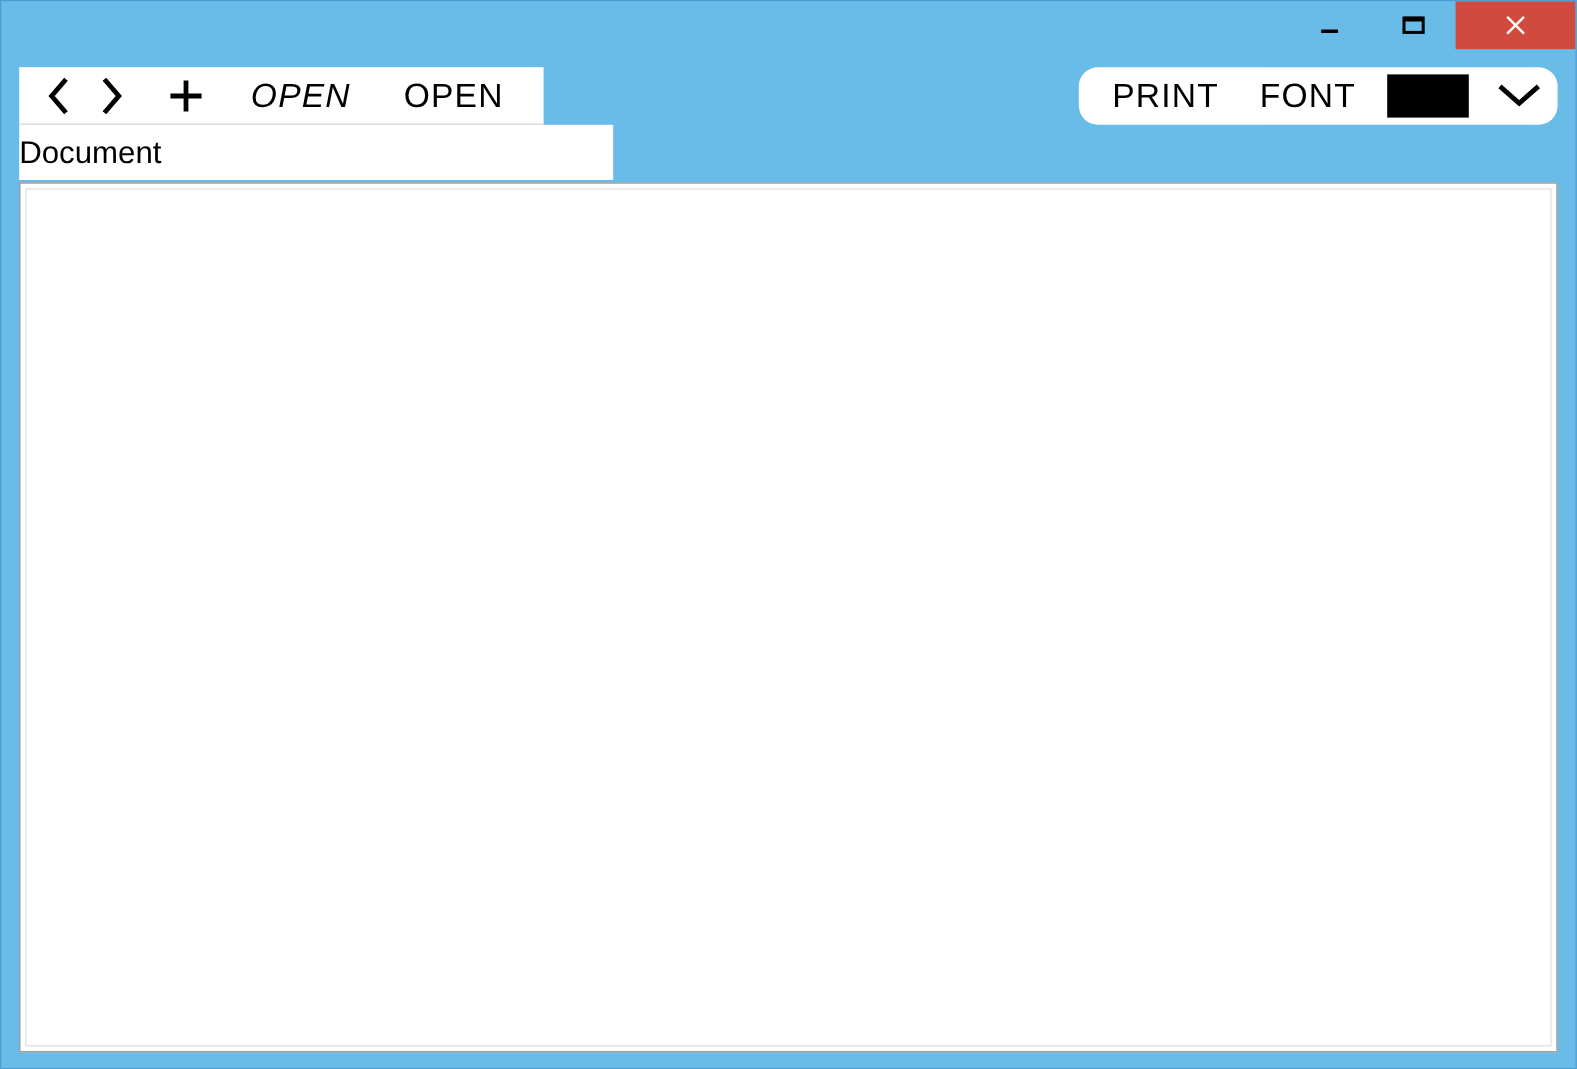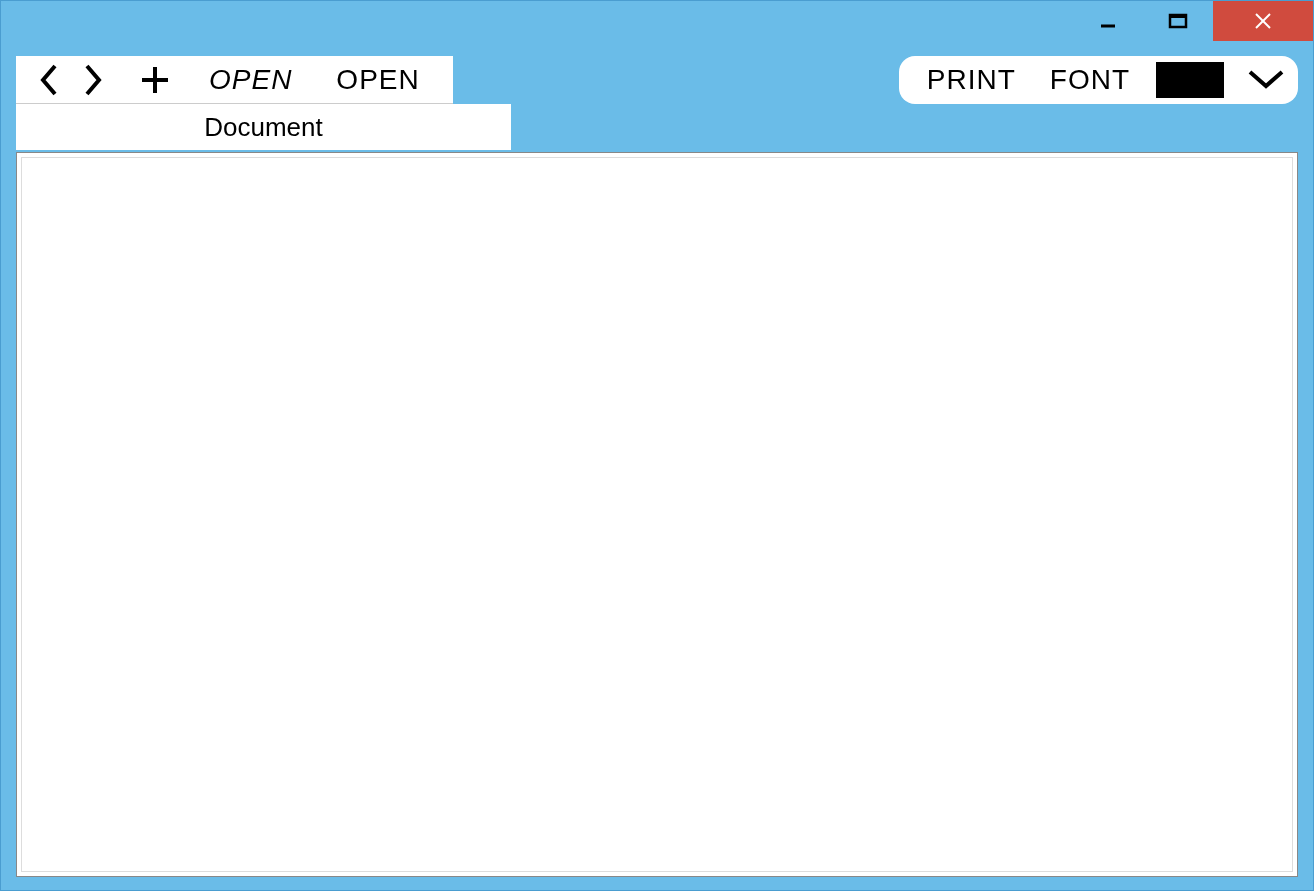--- a/index.html
+++ b/index.html
@@ -83,21 +83,20 @@
     .tab-row {
       display: flex;
       padding: 0 15px;
     }
     .tab {
       background: #ffffff;
       width: 495px;
       height: 46px;
       display: flex;
       align-items: center;
-      justify-content: center;
       font-size: 26px;
       cursor: pointer;
     }
     .content-area {
       margin: 2px 15px 15px 15px;
       background: #ffffff;
       border: 1px solid #888;
       height: 725px;
       padding: 4px;
     }

